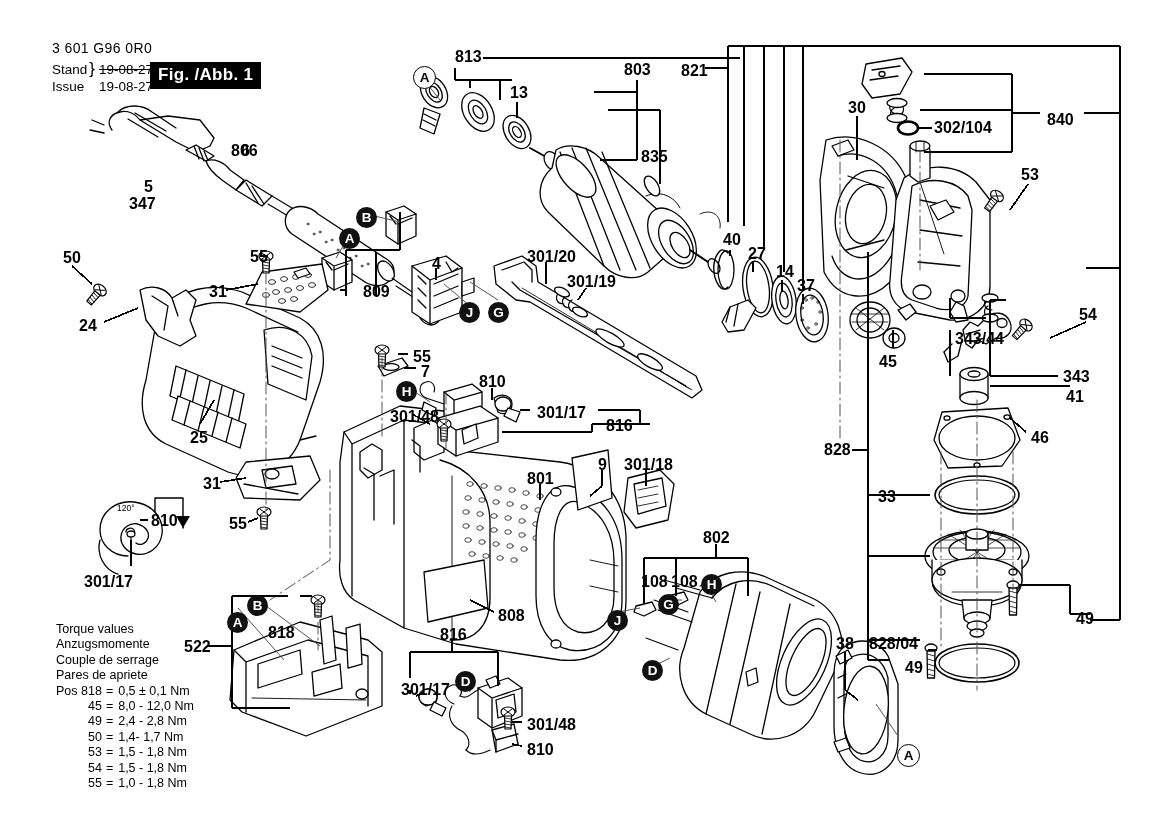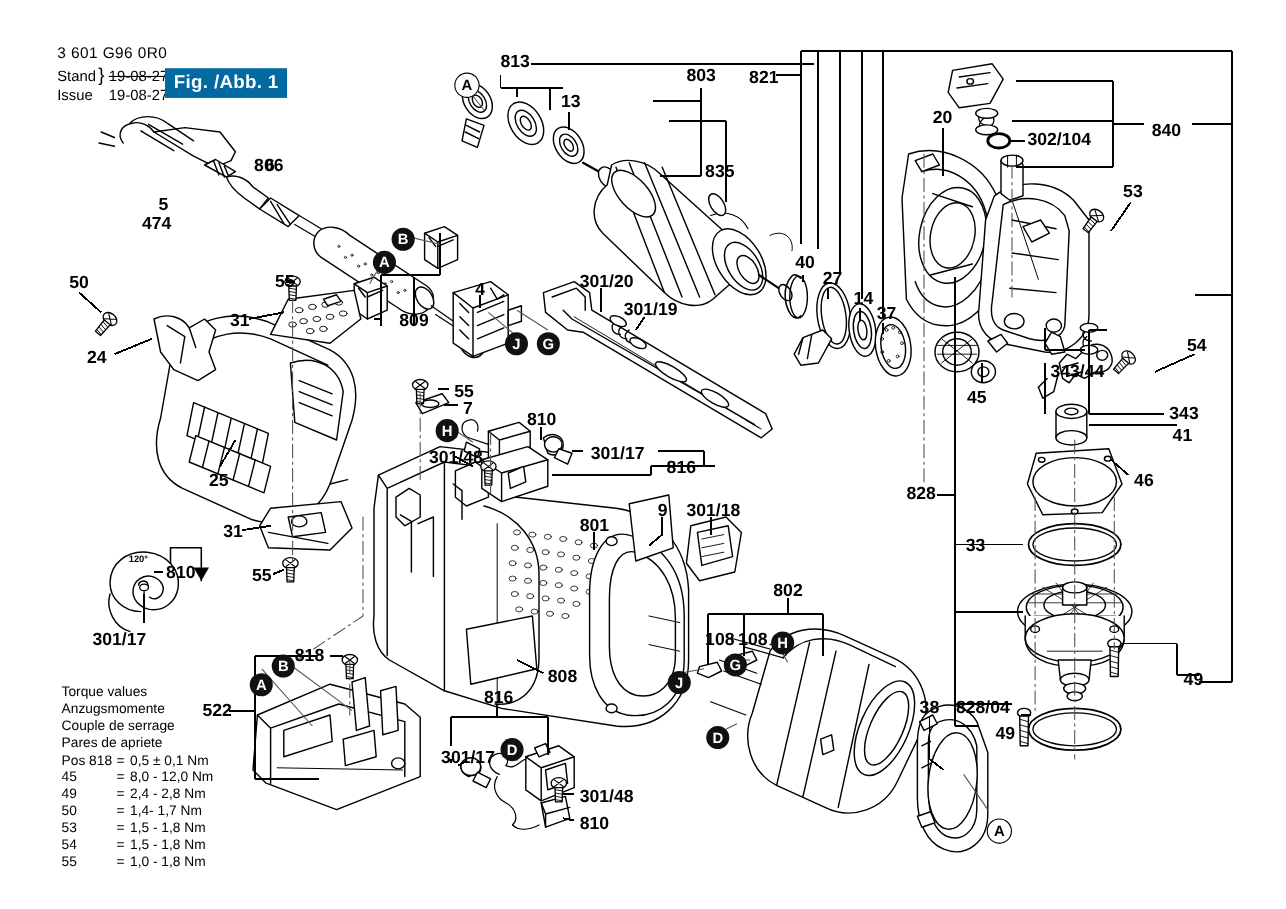--- a/index.html
+++ b/index.html
@@ -8,45 +8,45 @@
   #sheet{position:relative;width:1169px;height:826px;background:#fff;}
 
   
   .hdr-partno{position:absolute;left:52px;top:40px;font-size:14px;letter-spacing:.4px;}
   .hdr-rev{position:absolute;left:52px;top:62px;font-size:13.5px;line-height:16px;}
   .hdr-rev table{border-collapse:collapse;}
   .hdr-rev td{padding:0;font-size:13.5px;line-height:16.5px;vertical-align:top;}
   .hdr-rev .lbl{padding-right:2px;}
   .hdr-rev .brace{font-size:17px;line-height:16px;padding:0 4px 0 0;transform:translateY(-1px);}
   .strike{text-decoration:line-through;}
-  .fig-badge{position:absolute;left:150px;top:62px;background:#0369a1;color:#fff;
+  .fig-badge{position:absolute;left:150px;top:62px;background:#000000;color:#fff;
              font-size:17px;font-weight:bold;padding:3px 8px 4px 8px;letter-spacing:.3px;}
 
   
   .torque{position:absolute;left:56px;top:622px;font-size:12.5px;line-height:15.4px;white-space:nowrap;}
   .torque .tl{display:block;}
   .torque table{border-collapse:collapse;margin-top:0;}
   .torque td{font-size:12.5px;line-height:15.4px;padding:0;white-space:nowrap;}
-  .torque td.pos{text-align:left;padding-right:4px;}
+  .torque td.pos{text-align:right;padding-right:4px;}
   .torque td.eq{padding-right:5px;}
   .mods{position:absolute;left:196px;top:712px;font-size:12.5px;line-height:16.4px;white-space:nowrap;}
   .mods span{display:block;}
 
   
   .cn{position:absolute;font-size:16px;font-weight:bold;white-space:nowrap;letter-spacing:0px;}
   svg.vec{position:absolute;left:0;top:0;width:1169px;height:826px;pointer-events:none;}
 
   
   .mk{position:absolute;width:21px;height:21px;border-radius:50%;background:#111;color:#fff;
       font-size:13.5px;font-weight:bold;display:flex;align-items:center;justify-content:center;
       font-family:"Liberation Sans",sans-serif;}
   .mk.open{background:#fff;color:#000;border:1.6px solid #000;}
 
   
-  .deg{position:absolute;font-size:8.5px;font-weight:bold;}
+  .deg{position:absolute;font-size:8.5px;font-weight:normal;}
 </style>
 </head>
 <body>
 
 <div id="sheet">
 
   <div class="hdr-partno">3 601 G96 0R0</div>
 
   <div class="hdr-rev">
     <table>
@@ -701,27 +701,27 @@
       <path d="M654,666 L670,658"></path>
       <path d="M466,678 L470,692"></path>
       <path d="M898,736 L876,704"></path>
     </g>
   </svg>
 
   <div>
     <span class="cn" style="left:231px;top:142px">806</span>
     <span class="cn" style="left:241px;top:142px">6</span>
     <span class="cn" style="left:144px;top:178px">5</span>
-    <span class="cn" style="left:129px;top:195px">474</span>
+    <span class="cn" style="left:129px;top:195px">347</span>
     <span class="cn" style="left:455px;top:48px">813</span>
     <span class="cn" style="left:510px;top:84px">13</span>
     <span class="cn" style="left:624px;top:61px">803</span>
     <span class="cn" style="left:641px;top:148px">835</span>
     <span class="cn" style="left:681px;top:62px">821</span>
-    <span class="cn" style="left:848px;top:99px">20</span>
+    <span class="cn" style="left:848px;top:99px">30</span>
     <span class="cn" style="left:934px;top:119px">302/104</span>
     <span class="cn" style="left:1047px;top:111px">840</span>
     <span class="cn" style="left:1021px;top:166px">53</span>
     <span class="cn" style="left:723px;top:231px">40</span>
     <span class="cn" style="left:748px;top:245px">27</span>
     <span class="cn" style="left:776px;top:263px">14</span>
     <span class="cn" style="left:797px;top:277px">37</span>
     <span class="cn" style="left:879px;top:353px">45</span>
     <span class="cn" style="left:1079px;top:306px">54</span>
     <span class="cn" style="left:955px;top:330px">343/44</span>
@@ -743,21 +743,21 @@
     <span class="cn" style="left:413px;top:348px">55</span>
     <span class="cn" style="left:421px;top:363px">7</span>
     <span class="cn" style="left:479px;top:373px">810</span>
     <span class="cn" style="left:390px;top:408px">301/48</span>
     <span class="cn" style="left:537px;top:404px">301/17</span>
     <span class="cn" style="left:606px;top:417px">816</span>
     <span class="cn" style="left:527px;top:470px">801</span>
     <span class="cn" style="left:598px;top:456px">9</span>
     <span class="cn" style="left:624px;top:456px">301/18</span>
     <span class="cn" style="left:498px;top:607px">808</span>
-    <span class="cn" style="left:268px;top:588px">818</span>
+    <span class="cn" style="left:268px;top:624px">818</span>
     <span class="cn" style="left:184px;top:638px">522</span>
     <span class="cn" style="left:440px;top:626px">816</span>
     <span class="cn" style="left:401px;top:681px">301/17</span>
     <span class="cn" style="left:527px;top:716px">301/48</span>
     <span class="cn" style="left:527px;top:741px">810</span>
     <span class="cn" style="left:703px;top:529px">802</span>
     <span class="cn" style="left:641px;top:573px">108</span>
     <span class="cn" style="left:671px;top:573px">108</span>
     <span class="cn" style="left:824px;top:441px">828</span>
     <span class="cn" style="left:1031px;top:429px">46</span>

